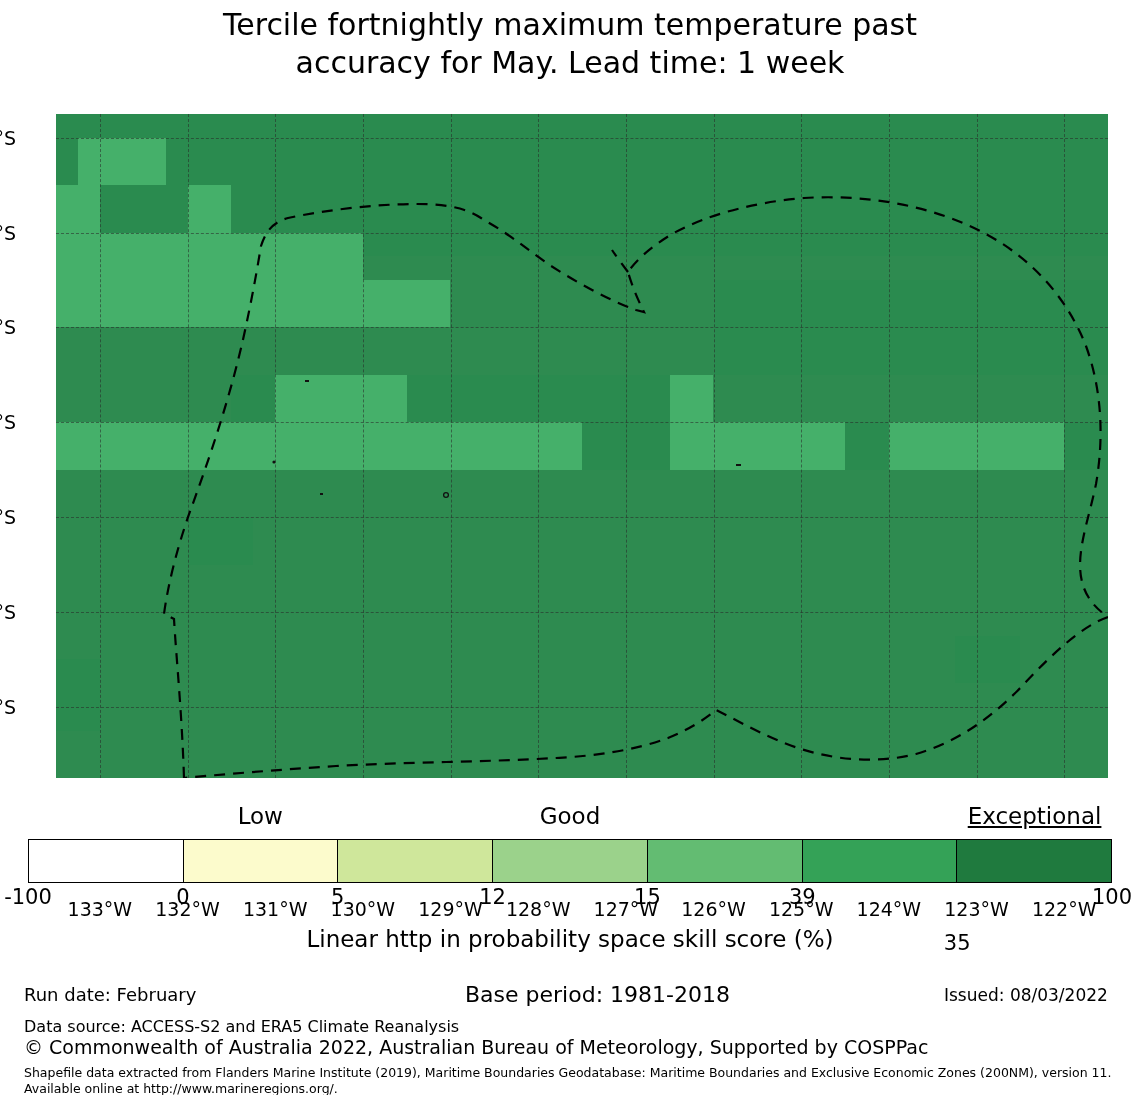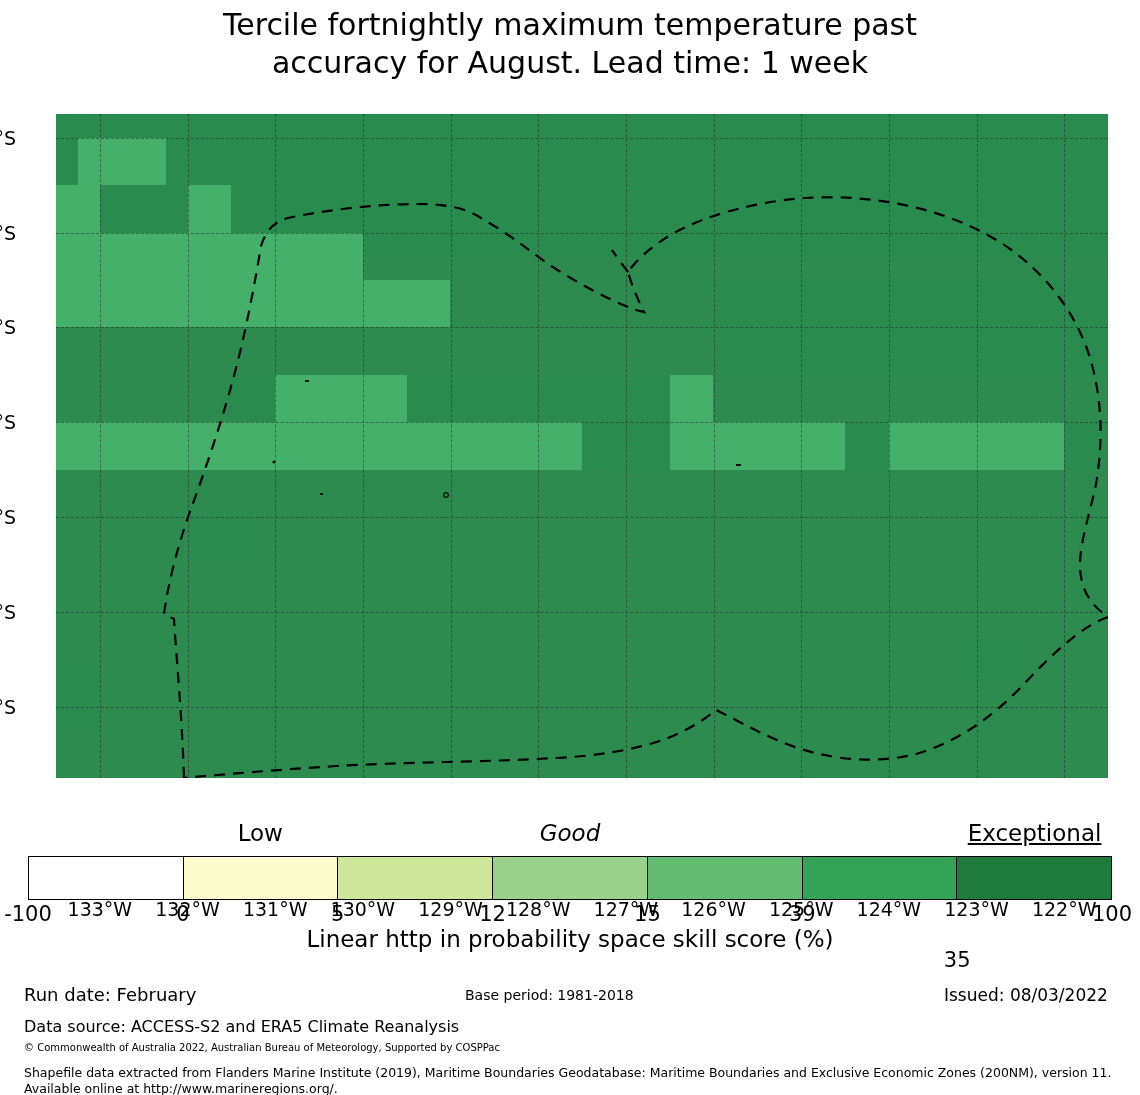--- a/index.html
+++ b/index.html
@@ -75,21 +75,21 @@
     margin-left: -55px;
     text-align: center;
     font-size: 19px;
     line-height: 22px;
     color: #000;
   }
 
   
   #cbar-wrap {
     position: absolute;
-    left: 0; top: 820px;
+    left: 0; top: 803px;
     width: 992px; height: 110px;
   }
   #cbar-qual {
     position: absolute;
     left: 28px; top: 0;
     width: 1084px; height: 28px;
   }
   .cbar-qual-lbl {
     position: absolute;
     font-size: 23px;
@@ -129,31 +129,31 @@
     width: 1140px;
     text-align: center;
     font-size: 23px;
     line-height: 27px;
   }
 
   
   #footer { position: absolute; left: 0; top: 985px; width: 1140px; }
   .f-row { position: relative; }
   .f-left   { position: absolute; left: 24px;  font-size: 18px; line-height: 20px; white-space: nowrap; }
-  .f-center { position: absolute; left: 465px; font-size: 14px; line-height: 20px; white-space: nowrap; }
+  .f-center { position: absolute; left: 465px; font-size: 22px; line-height: 20px; white-space: nowrap; }
   .f-right  { position: absolute; left: 944px; font-size: 17px; line-height: 20px; white-space: nowrap; }
   #f-datasource { position: absolute; left: 24px; top: 32px; font-size: 16px; line-height: 19px; }
-  #f-copyright  { position: absolute; left: 24px; top: 54px; font-size: 10px; line-height: 17px; }
+  #f-copyright  { position: absolute; left: 24px; top: 54px; font-size: 19px; line-height: 17px; }
   #f-shapefile  { position: absolute; left: 24px; top: 80px; width: 1104px; font-size: 12.5px; line-height: 16px; }
 </style>
 </head>
 <body>
 
 <div id="title">Tercile fortnightly maximum temperature past
-accuracy for August. Lead time: 1 week</div>
+accuracy for May. Lead time: 1 week</div>
 
 <div id="map-wrap">
 
   <div id="map-plot">
 
     <div id="cells-layer">
         <div class="cell" style="left: 0px; top: 0px; width: 1052px; height: 94.8571px; background: rgb(42, 139, 79);"></div>
         <div class="cell" style="left: 21.9167px; top: 23.7143px; width: 43.8333px; height: 47.4286px; background: rgb(69, 176, 106);"></div>
         <div class="cell" style="left: 65.75px; top: 23.7143px; width: 43.8333px; height: 47.4286px; background: rgb(69, 176, 106);"></div>
         <div class="cell" style="left: 0px; top: 71.1429px; width: 43.8333px; height: 47.4286px; background: rgb(69, 176, 106);"></div>
@@ -264,21 +264,21 @@
       <div class="xtick" style="left: 745.167px;">125°W</div>
       <div class="xtick" style="left: 832.833px;">124°W</div>
       <div class="xtick" style="left: 920.5px;">123°W</div>
       <div class="xtick" style="left: 1008.17px;">122°W</div>
     </div>
 </div>
 
 <div id="cbar-wrap">
   <div id="cbar-qual">
       <span class="cbar-qual-lbl" style="left: 21.4286%;">Low</span>
-      <span class="cbar-qual-lbl" style="left: 50%; font-style: italic;">Good</span>
+      <span class="cbar-qual-lbl" style="left: 50%;">Good</span>
       <span class="cbar-qual-lbl" style="left: 92.8571%; text-decoration: underline;">Exceptional</span>
     </div>
   <div id="cbar-bar">
       <div class="cbar-seg" style="flex: 1 1 0px; background: rgb(255, 255, 255);"></div>
       <div class="cbar-seg" style="flex: 1 1 0px; background: rgb(252, 251, 204);"></div>
       <div class="cbar-seg" style="flex: 1 1 0px; background: rgb(207, 231, 155);"></div>
       <div class="cbar-seg" style="flex: 1 1 0px; background: rgb(155, 210, 139);"></div>
       <div class="cbar-seg" style="flex: 1 1 0px; background: rgb(99, 188, 114);"></div>
       <div class="cbar-seg" style="flex: 1 1 0px; background: rgb(52, 162, 87);"></div>
       <div class="cbar-seg" style="flex: 1 1 0px; background: rgb(31, 122, 62);"></div>

